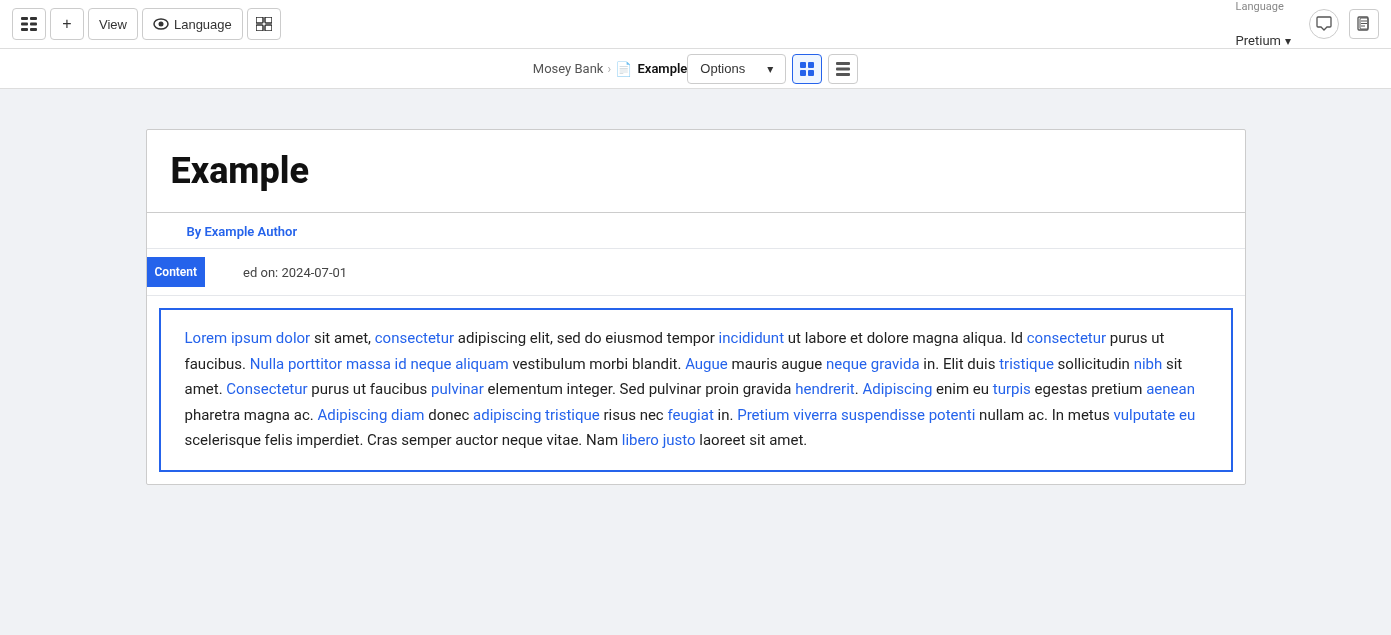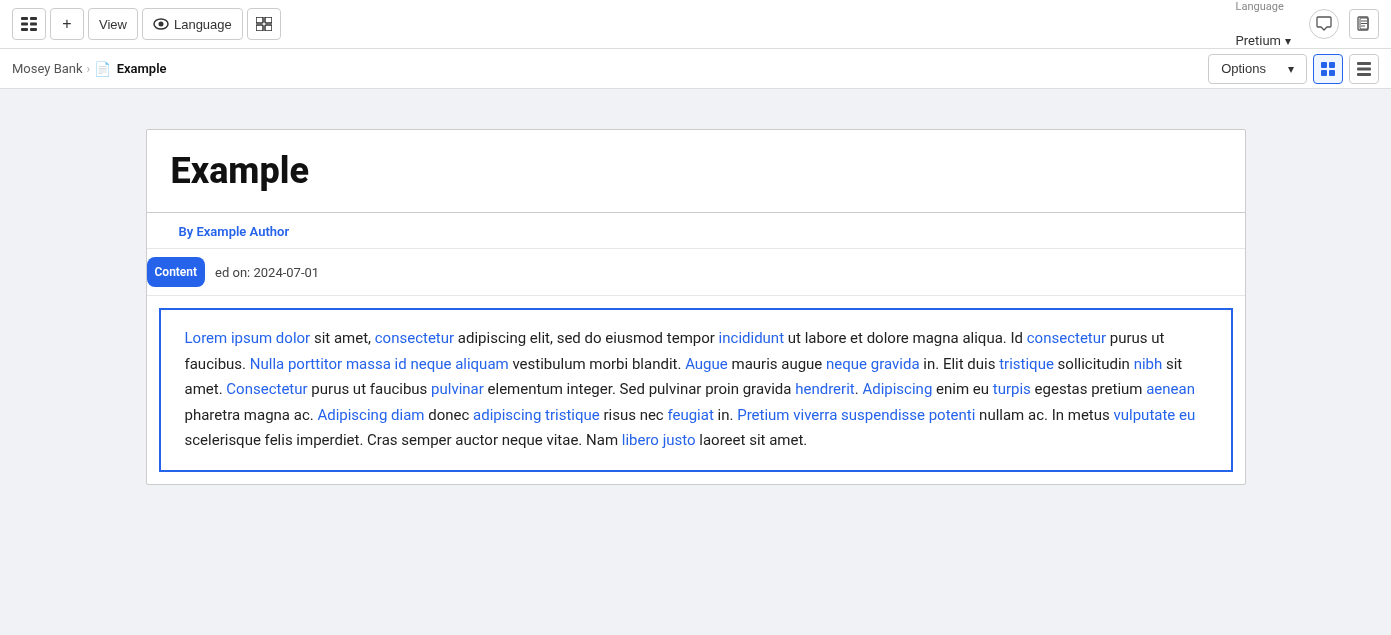--- a/index.html
+++ b/index.html
@@ -92,21 +92,21 @@
       cursor: pointer;
       background: #fff;
       font-size: 14px;
       color: #555;
     }
 
     
     .breadcrumb-bar {
       display: flex;
       align-items: center;
-      justify-content: space-between;
+      justify-content: center;
       background: #fff;
       border-bottom: 1px solid #ddd;
       padding: 8px 12px;
       height: 40px;
     }
     .breadcrumb {
       display: flex;
       align-items: center;
       gap: 4px;
       font-size: 13px;
@@ -191,21 +191,21 @@
       padding: 20px 24px;
     }
     .doc-title-text {
       font-size: 36px;
       font-weight: 800;
       color: #111;
     }
 
     
     .doc-author-row {
-      padding: 8px 32px;
+      padding: 8px 40px;
       border-bottom: 1px solid #e5e7eb;
       background: #fff;
     }
     .doc-author-text {
       font-size: 13px;
       font-weight: 600;
       color: #2563eb;
     }
 
     
@@ -214,29 +214,30 @@
       align-items: center;
       padding: 8px 0 8px 0;
       border-bottom: 1px solid #e5e7eb;
     }
     .content-badge {
       background: #2563eb;
       color: #fff;
       font-size: 12px;
       font-weight: 600;
       padding: 4px 8px;
-      border-radius: 8px;
+      border-radius: 0;
       margin-right: 10px;
       height: 30px;
       display: flex;
       align-items: center;
     }
     .doc-date-text {
       font-size: 13px;
       color: #444;
+      margin-left: 28px;
     }
 
     
     .doc-body-block {
       border: 2px solid #2563eb;
       margin: 12px;
       padding: 16px 24px;
     }
     .doc-body-text {
       font-size: 15px;

